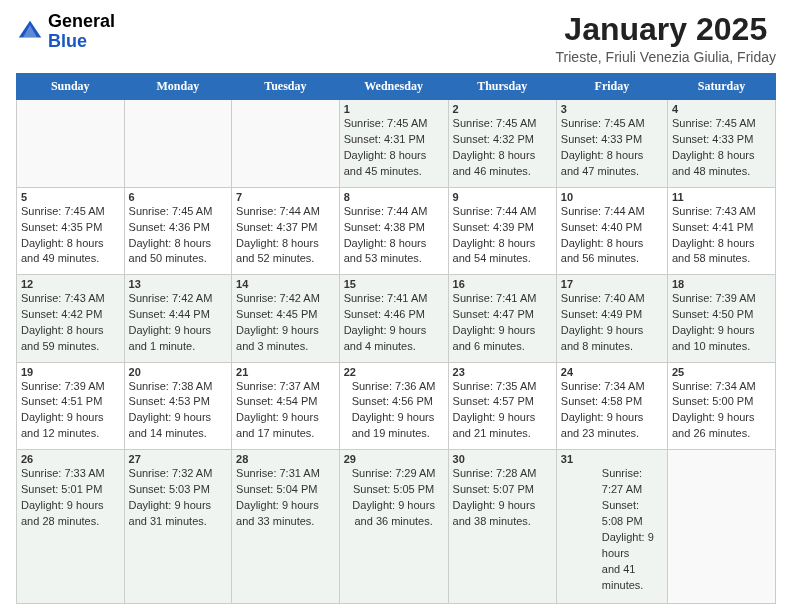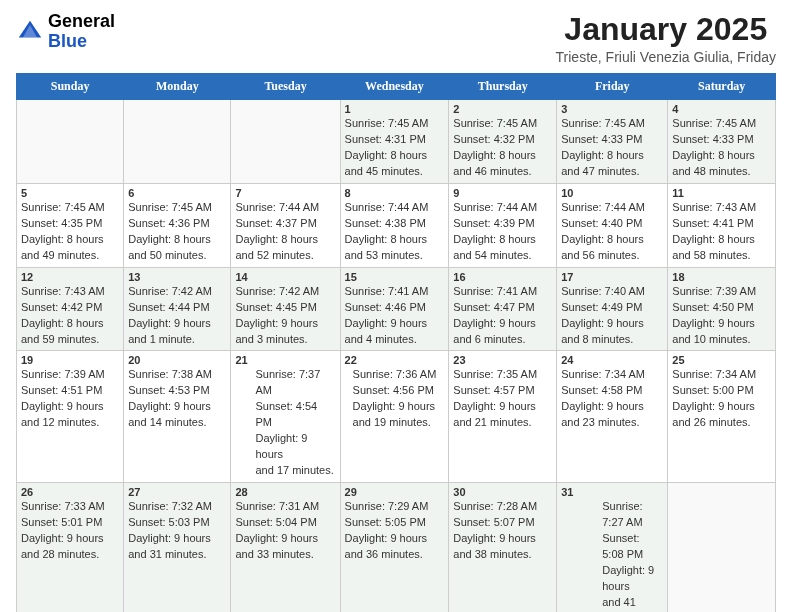--- a/index.html
+++ b/index.html
@@ -274,21 +274,21 @@
           </td>
           <td>
             <span class="day-num">20</span>
             <div class="day-info" style="white-space: pre-line;">Sunrise: 7:38 AM
 Sunset: 4:53 PM
 Daylight: 9 hours
 and 14 minutes.</div>
           </td>
           <td>
             <span class="day-num">21</span>
-            <div class="day-info" style="white-space: pre-line; margin-left: 20px;">Sunrise: 7:37 AM
+            <div class="day-info" style="white-space: pre-line;">Sunrise: 7:37 AM
 Sunset: 4:54 PM
 Daylight: 9 hours
 and 17 minutes.</div>
           </td>
           <td>
             <span class="day-num">22</span>
             <div class="day-info" style="white-space: pre-line; margin-left: 8px;">Sunrise: 7:36 AM
 Sunset: 4:56 PM
 Daylight: 9 hours
 and 19 minutes.</div>
@@ -332,21 +332,21 @@
           </td>
           <td class="shade">
             <span class="day-num">28</span>
             <div class="day-info" style="white-space: pre-line;">Sunrise: 7:31 AM
 Sunset: 5:04 PM
 Daylight: 9 hours
 and 33 minutes.</div>
           </td>
           <td class="shade">
             <span class="day-num">29</span>
-            <div class="day-info" style="white-space: pre-line;">Sunrise: 7:29 AM
+            <div class="day-info" style="white-space: pre-line; text-align: center;">Sunrise: 7:29 AM
 Sunset: 5:05 PM
 Daylight: 9 hours
 and 36 minutes.</div>
           </td>
           <td class="shade">
             <span class="day-num">30</span>
             <div class="day-info" style="white-space: pre-line;">Sunrise: 7:28 AM
 Sunset: 5:07 PM
 Daylight: 9 hours
 and 38 minutes.</div>

